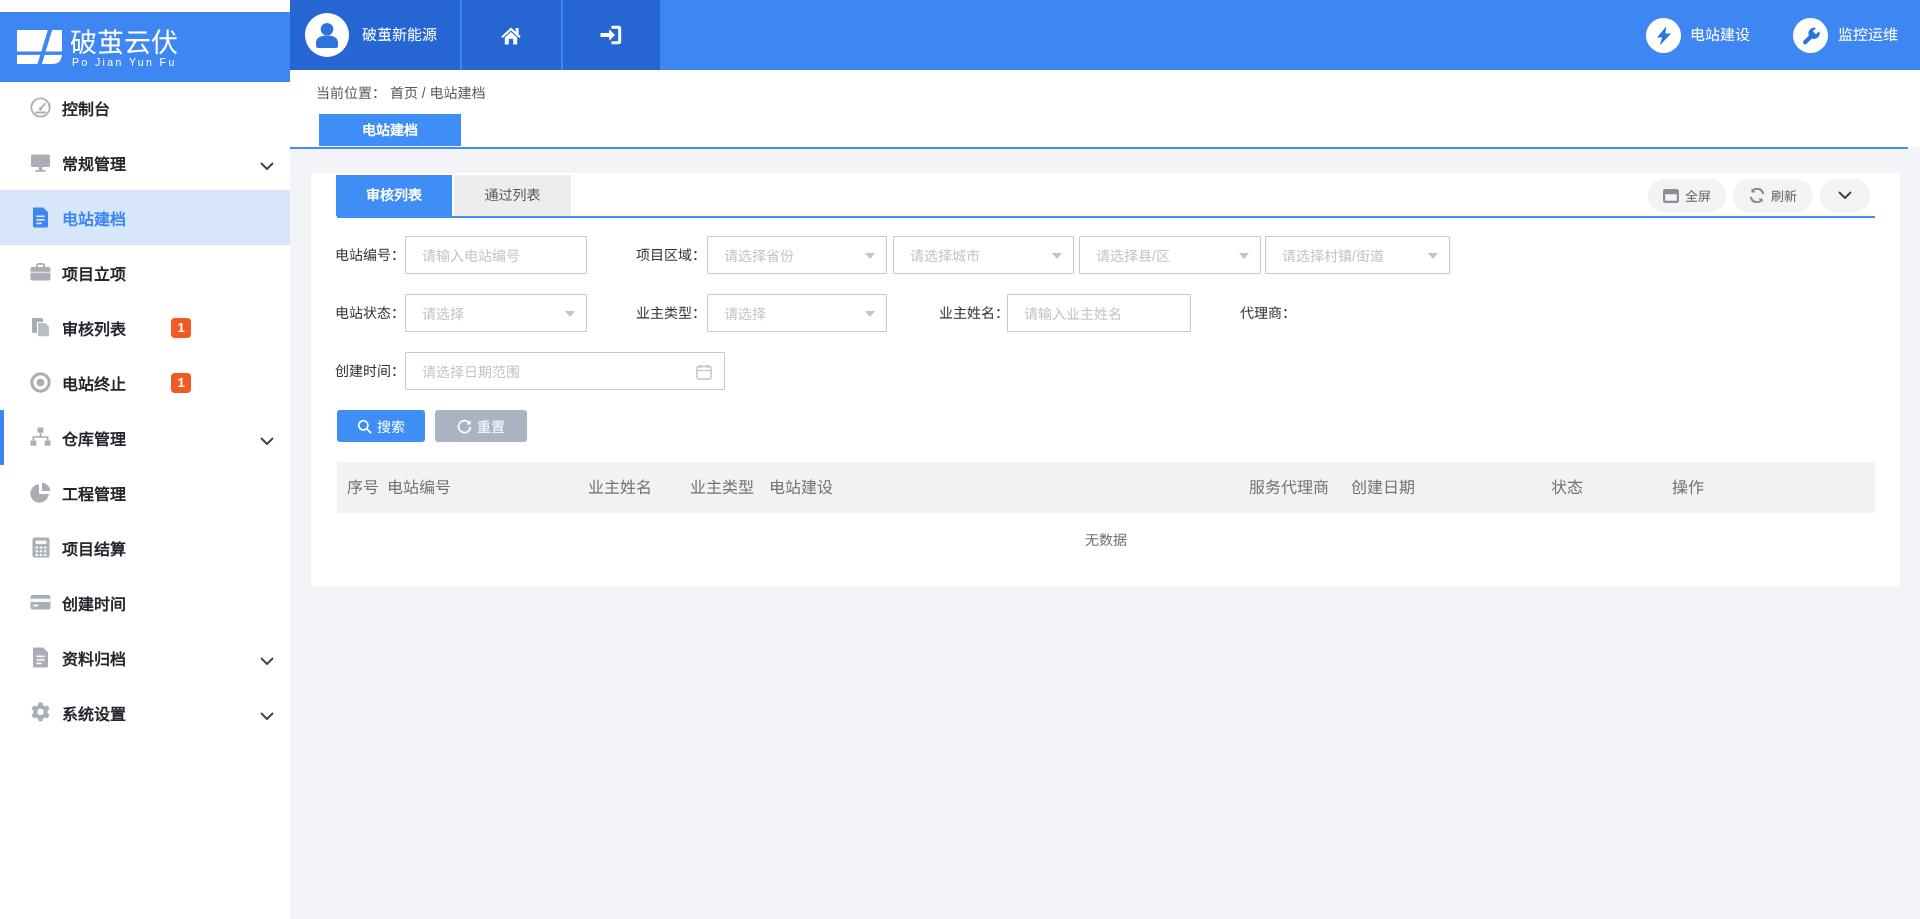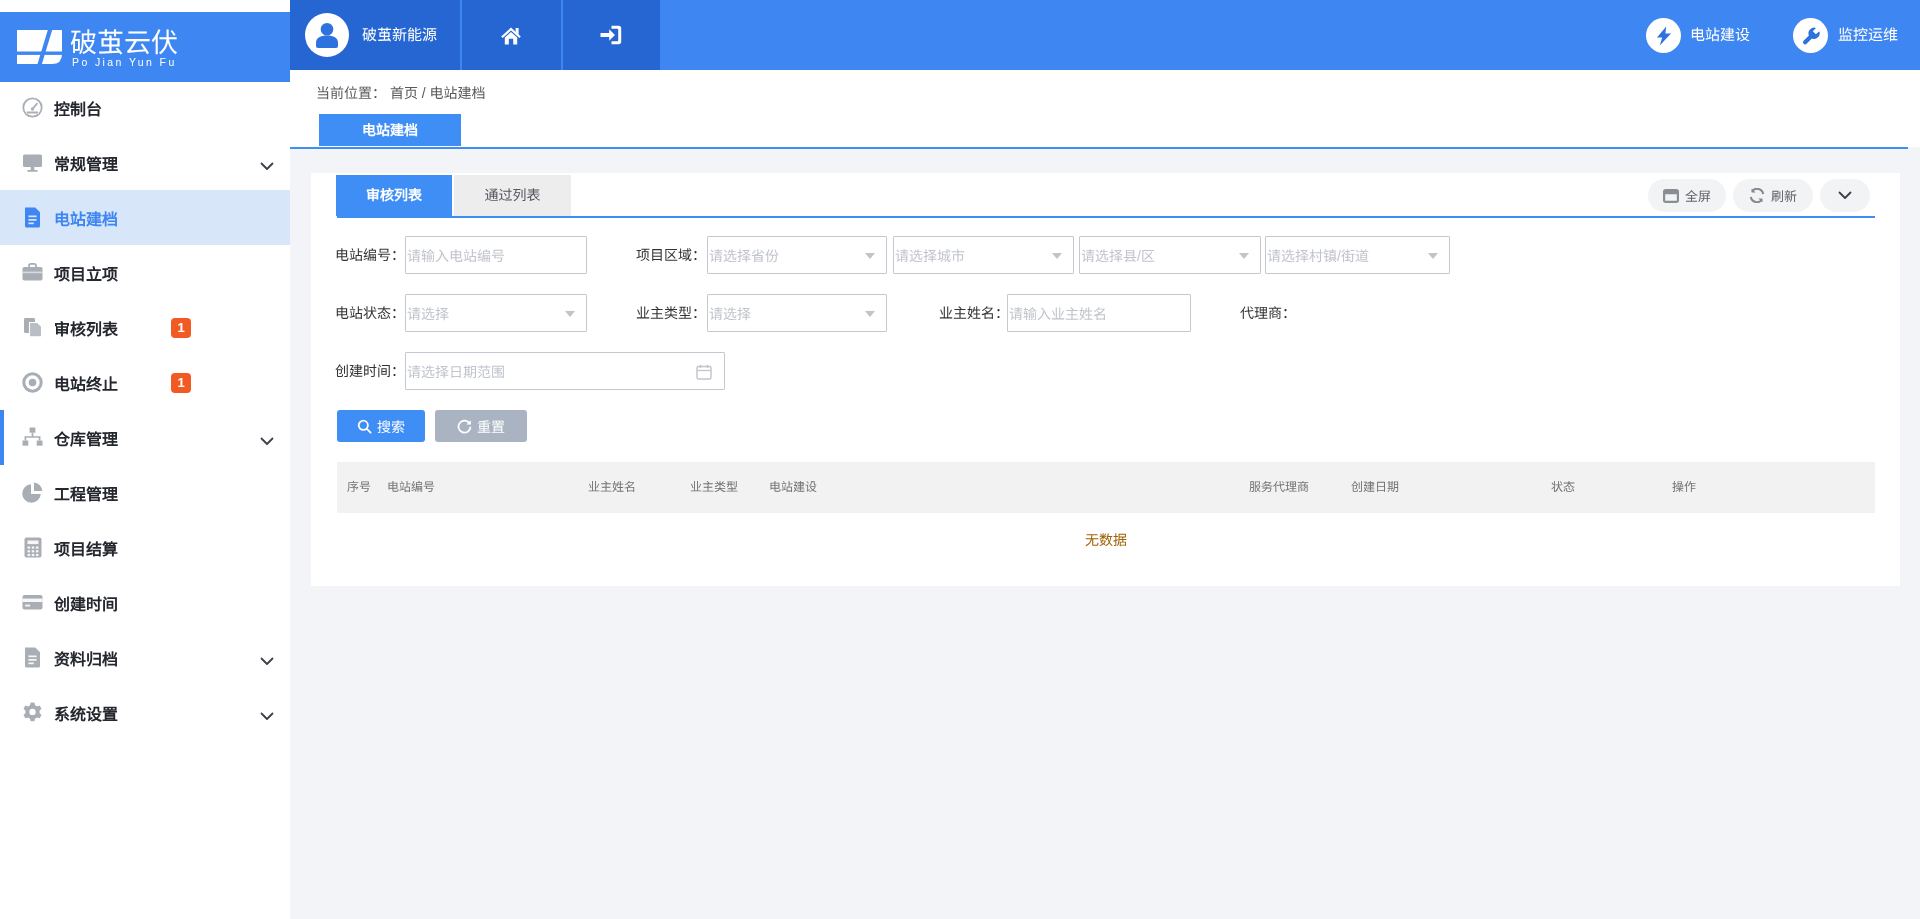--- a/index.html
+++ b/index.html
@@ -3,21 +3,21 @@
 <meta charset="utf-8">
 <title>电站建档</title>
 <style>
 *{margin:0;padding:0;box-sizing:border-box}
 html,body{width:1920px;height:919px;overflow:hidden}
 body{position:relative;font-family:"Liberation Sans",sans-serif;background:#f3f4f7;font-size:14px}
 
 #sidebar{position:absolute;left:0;top:0;width:290px;height:919px;background:#fff;z-index:3}
 #logo{position:absolute;left:0;top:12px;width:290px;height:70px;background:#3e86f2;z-index:4}
 #menu{position:absolute;left:0;top:80px;width:290px}
-.mi{position:relative;height:55px;display:flex;align-items:center;padding-left:21px}
+.mi{position:relative;height:55px;display:flex;align-items:center;padding-left:29px}
 .mi .ic{width:23px;height:23px;flex:0 0 23px;display:flex;align-items:center;justify-content:center}
 .mi .tx{margin-left:10px;font-size:16px;font-weight:bold;color:#24272e}
 .mi.sel{background:#d8e6f9}
 .mi.sel .tx{color:#3e86f2}
 .mi .chev{position:absolute;right:16px;top:50%;margin-top:-5px}
 .badge{position:absolute;left:171px;top:50%;margin-top:-10px;width:20px;height:20px;background:#f25a24;border-radius:4px;color:#fff;font-size:13px;font-weight:bold;display:flex;align-items:center;justify-content:center}
 .bluebar{position:absolute;left:0;top:0;width:4px;height:55px;background:#3e86f2}
 
 #nav{position:absolute;left:290px;top:0;width:1630px;height:70px;background:#3e86f2;z-index:2}
 .navdark{position:absolute;top:0;height:70px;background:#2566d2}
@@ -33,27 +33,27 @@
 #blueline{position:absolute;left:290px;top:147px;width:1618px;height:2px;background:#3e8ef5;z-index:1}
 
 #panel{position:absolute;left:311px;top:173px;width:1589px;height:413px;background:#fff}
 .tab{position:absolute;top:2px;height:41px;line-height:41px;text-align:center;font-size:14px}
 #tab1{left:25px;width:116px;background:#3e8ef5;color:#fff;font-weight:bold}
 #tab2{left:143px;width:117px;background:#ededee;color:#54575e}
 #tabline{position:absolute;left:26px;top:43px;width:1538px;height:2px;background:#3e8ef5}
 .pill{position:absolute;top:6px;height:33px;border-radius:17px;background:#f2f3f5;display:flex;align-items:center;justify-content:center;color:#5f6368;font-size:13px;gap:6px}
 
 .flabel{position:absolute;height:38px;line-height:38px;font-size:14px;color:#333}
-.finput{position:absolute;height:38px;border:1px solid #c5c8ce;border-radius:1px;background:#fff;display:flex;align-items:center;padding-left:1px;color:#c0c4cc;font-size:14px}
+.finput{position:absolute;height:38px;border:1px solid #c5c8ce;border-radius:1px;background:#fff;display:flex;align-items:center;padding-left:16px;color:#c0c4cc;font-size:14px}
 .caret{position:absolute;right:11px;top:16px;width:0;height:0;border-left:5.5px solid transparent;border-right:5.5px solid transparent;border-top:6.5px solid #c3c4c8}
 .btn{position:absolute;top:237px;height:32px;border-radius:3px;color:#fff;font-size:14px;display:flex;align-items:center;justify-content:center;gap:5px}
 
 #thead{position:absolute;left:26px;top:289px;width:1538px;height:51px;background:#f2f2f2}
-.th{position:absolute;top:0;height:51px;line-height:51px;font-size:12px;color:#737373}
-#nodata{position:absolute;left:26px;top:356px;width:1538px;text-align:center;color:#a16207;font-size:14px}
+.th{position:absolute;top:0;height:51px;line-height:51px;font-size:16px;color:#737373}
+#nodata{position:absolute;left:26px;top:356px;width:1538px;text-align:center;color:#737373;font-size:14px}
 </style>
 </head>
 <body>
 
 <div id="sidebar">
   <div id="menu">
     <div class="mi">
         <span class="ic">
           <svg width="23" height="23" viewBox="0 0 23 23">
             <circle cx="11.5" cy="11.5" r="9.2" fill="none" stroke="#abb0b7" stroke-width="1.8"></circle>

